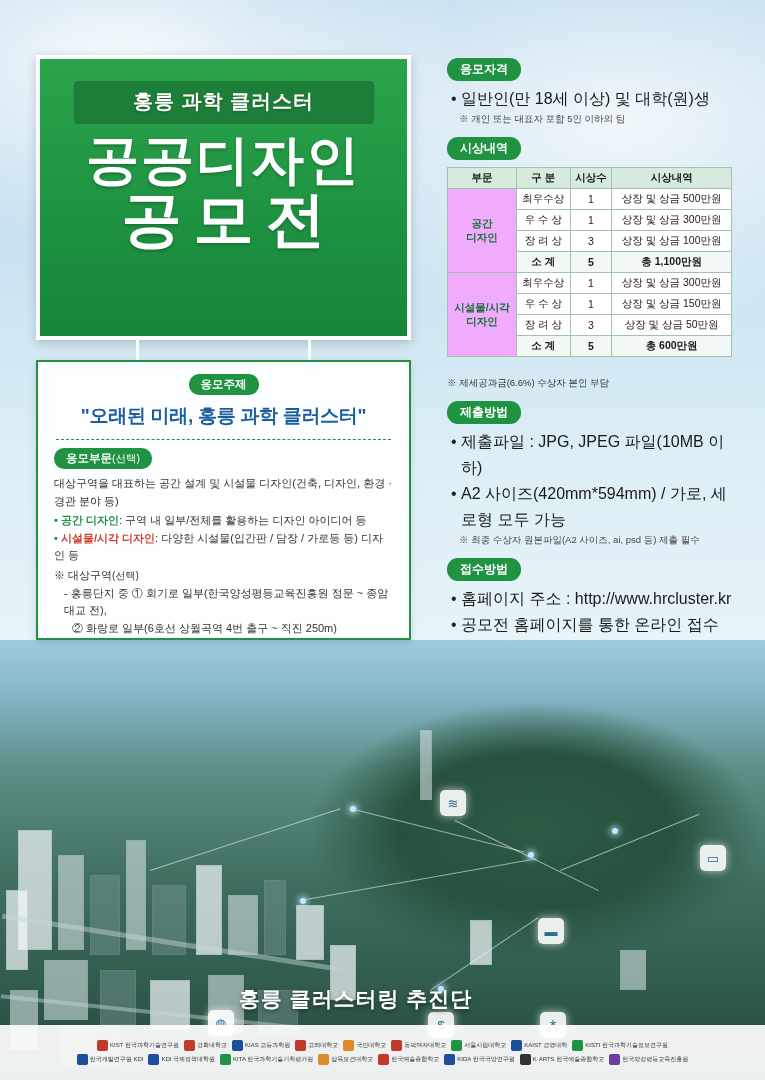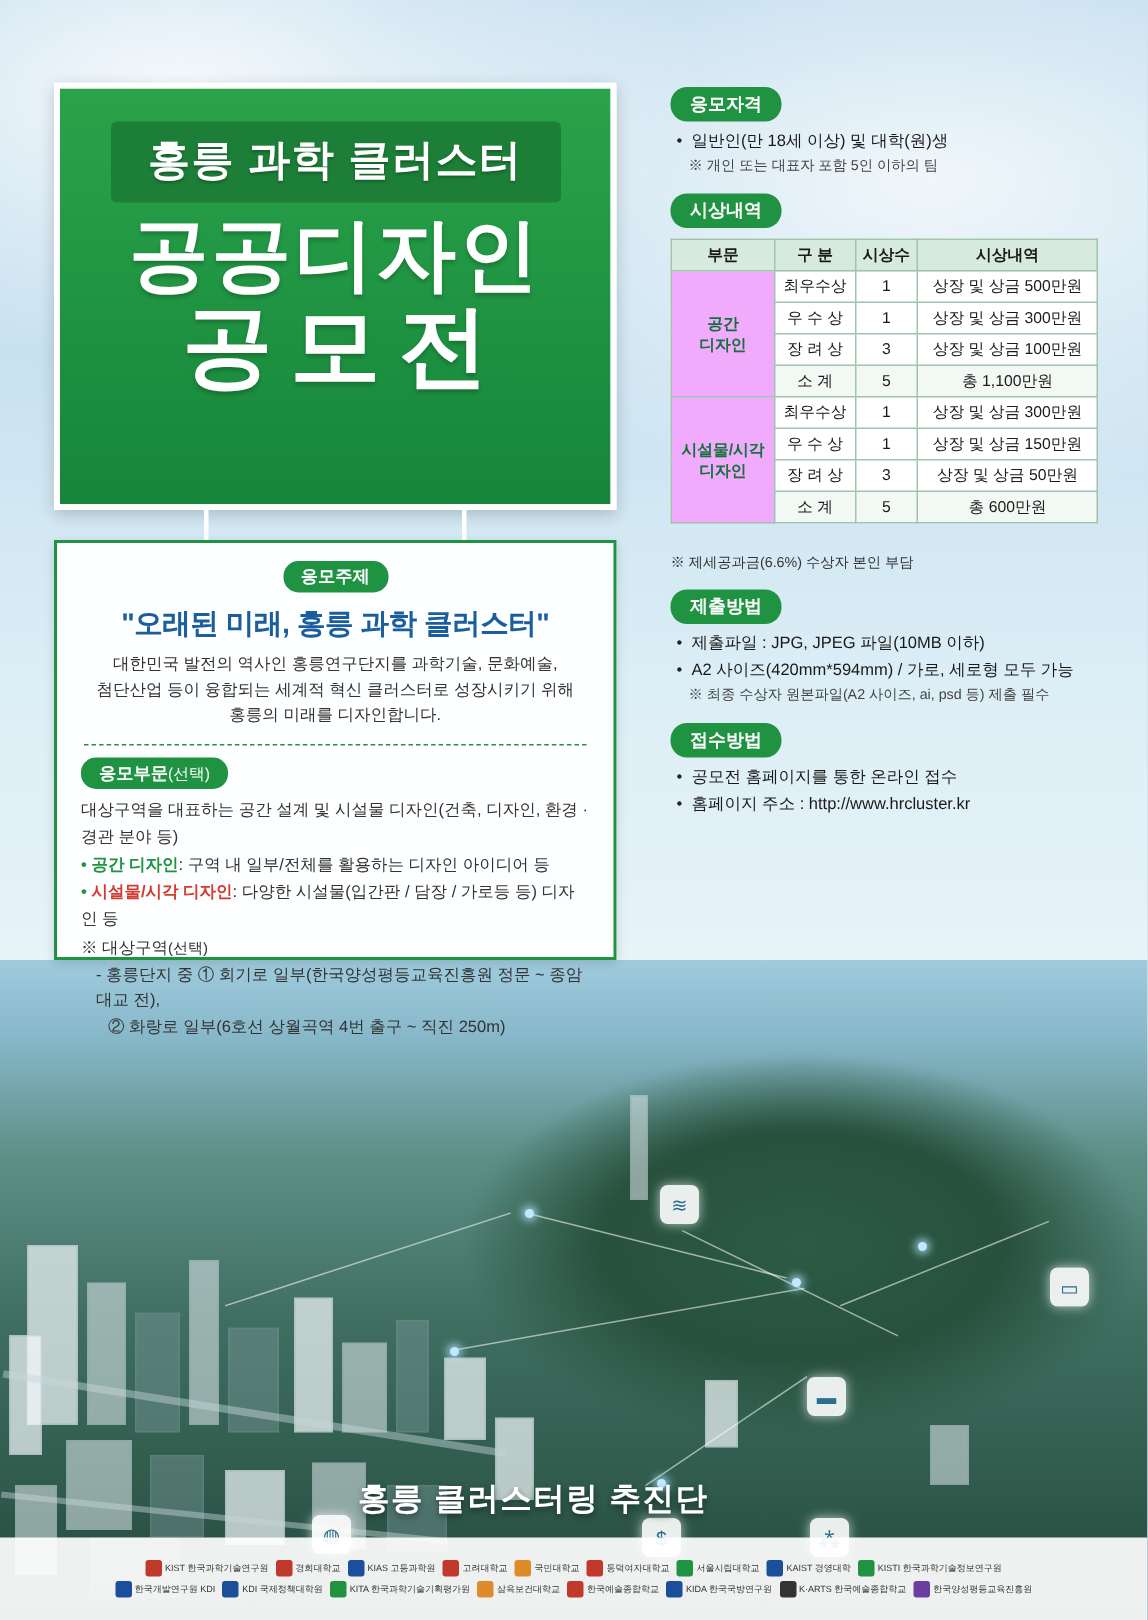--- a/index.html
+++ b/index.html
@@ -48,21 +48,21 @@
   .hero{
     position:absolute; left:36px; top:55px; width:375px; height:285px;
     background:linear-gradient(180deg,#2aa34a 0%, #1f9342 55%, #17853a 100%);
     border:4px solid #ffffff;
     box-shadow:0 3px 10px rgba(0,0,0,.18);
     text-align:center;
   }
   .hero-top{
     margin:22px auto 10px; width:300px; padding:7px 0 9px;
     background:#1c7e37; border-radius:4px;
-    color:#ffffff; font-size:28px; font-weight:bold; letter-spacing:1px;
+    color:#ffffff; font-size:20px; font-weight:bold; letter-spacing:1px;
     text-shadow:0 1px 2px rgba(0,0,0,.25);
   }
   .hero-l1{ font-size:53px; font-weight:bold; color:#fff; line-height:.98; letter-spacing:2px; text-shadow:0 2px 3px rgba(0,0,0,.22); }
   .hero-l2{ font-size:60px; font-weight:bold; color:#fff; line-height:1.12; letter-spacing:12px; text-indent:12px; text-shadow:0 2px 3px rgba(0,0,0,.22); }
 
   .hero-legs{ position:absolute; left:36px; top:340px; width:375px; height:22px; }
   .hero-legs i{ position:absolute; top:0; width:3px; height:22px; background:#fff; }
 
   
   .card{
@@ -91,31 +91,31 @@
   .b-list .sub{ padding-left:10px; display:block; }
 
   
   .right{ position:absolute; left:447px; top:58px; width:285px; }
   .sec{ margin-bottom:11px; }
   .sec-title{
     display:inline-block; background:#1f9342; color:#fff;
     font-size:12px; font-weight:bold; padding:3px 13px; border-radius:11px; margin-bottom:5px;
   }
   .sec ul{ list-style:none; margin:0; padding:0 0 0 4px; }
-  .sec li{ font-size:11px; color:#1a1a1a; line-height:1.62; position:relative; padding-left:10px; }
+  .sec li{ font-size:16px; color:#1a1a1a; line-height:1.62; position:relative; padding-left:10px; }
   .sec li::before{ content:"•"; position:absolute; left:0; color:#222; }
   .note{ font-size:9.5px; color:#444; padding-left:12px; line-height:1.5; }
 
   table.prize{ border-collapse:collapse; width:285px; margin-top:2px; background:#fff; }
   table.prize th, table.prize td{
     border:1px solid #9fc3ad; font-size:10.5px; text-align:center; padding:3px 2px; color:#1a1a1a;
   }
   table.prize thead th{ background:#d6ebdd; font-weight:bold; }
   table.prize td.part{ background:#f0abfc; font-weight:bold; color:#14703a; }
-  table.prize tr.sum td{ background:#f2f8f3; font-weight:normal; }
+  table.prize tr.sum td{ background:#f2f8f3; font-weight:bold; }
   .tax{ font-size:9.5px; color:#333; margin-top:20px; }
 
   
   .footer-title{
     position:absolute; left:0; top:985px; width:711px; text-align:center;
     color:#ffffff; font-size:21px; font-weight:bold; letter-spacing:1px;
     text-shadow:0 2px 4px rgba(0,0,0,.45);
   }
   .logobar{
     position:absolute; left:0; bottom:0; width:765px; height:55px;
@@ -198,25 +198,20 @@
 <div class="hero-legs">
   <i style="left:100px;"></i>
     <i style="left:272px;"></i>
 </div>
 
 <div class="card">
   <div style="text-align:center;">
     <span class="pill">응모주제</span>
   </div>
   <div class="slogan">"오래된 미래, 홍릉 과학 클러스터"</div>
-  <div class="desc">
-    <div>대한민국 발전의 역사인 홍릉연구단지를 과학기술, 문화예술,</div>
-    <div>첨단산업 등이 융합되는 세계적 혁신 클러스터로 성장시키기 위해</div>
-    <div>홍릉의 미래를 디자인합니다.</div>
-  </div>
   <div class="dash"></div>
   <div>
     <span class="pill"><span>응모부문</span><span class="sel">(선택)</span></span>
   </div>
   <div class="b-list" style="margin-top:6px;">
     <div class="lead">대상구역을 대표하는 공간 설계 및 시설물 디자인(건축, 디자인, 환경 · 경관 분야 등)</div>
     <div>
       <span class="star">•</span> <span class="k-green">공간 디자인</span><span>: 구역 내 일부/전체를 활용하는 디자인 아이디어 등</span>
     </div>
     <div>
@@ -305,22 +300,22 @@
     <ul>
       <li>제출파일 : JPG, JPEG 파일(10MB 이하)</li>
       <li>A2 사이즈(420mm*594mm) / 가로, 세로형 모두 가능</li>
     </ul>
     <div class="note">※ 최종 수상자 원본파일(A2 사이즈, ai, psd 등) 제출 필수</div>
   </div>
 
   <div class="sec">
     <div class="sec-title">접수방법</div>
     <ul>
+      <li>홈페이지 주소 : http://www.hrcluster.kr</li>
       <li>공모전 홈페이지를 통한 온라인 접수</li>
-      <li>홈페이지 주소 : http://www.hrcluster.kr</li>
     </ul>
   </div>
 
 
 </div>
 
 <div class="footer-title">홍릉 클러스터링 추진단</div>
 
 <div class="logobar">
   <div class="logorow" id="logorow1">

